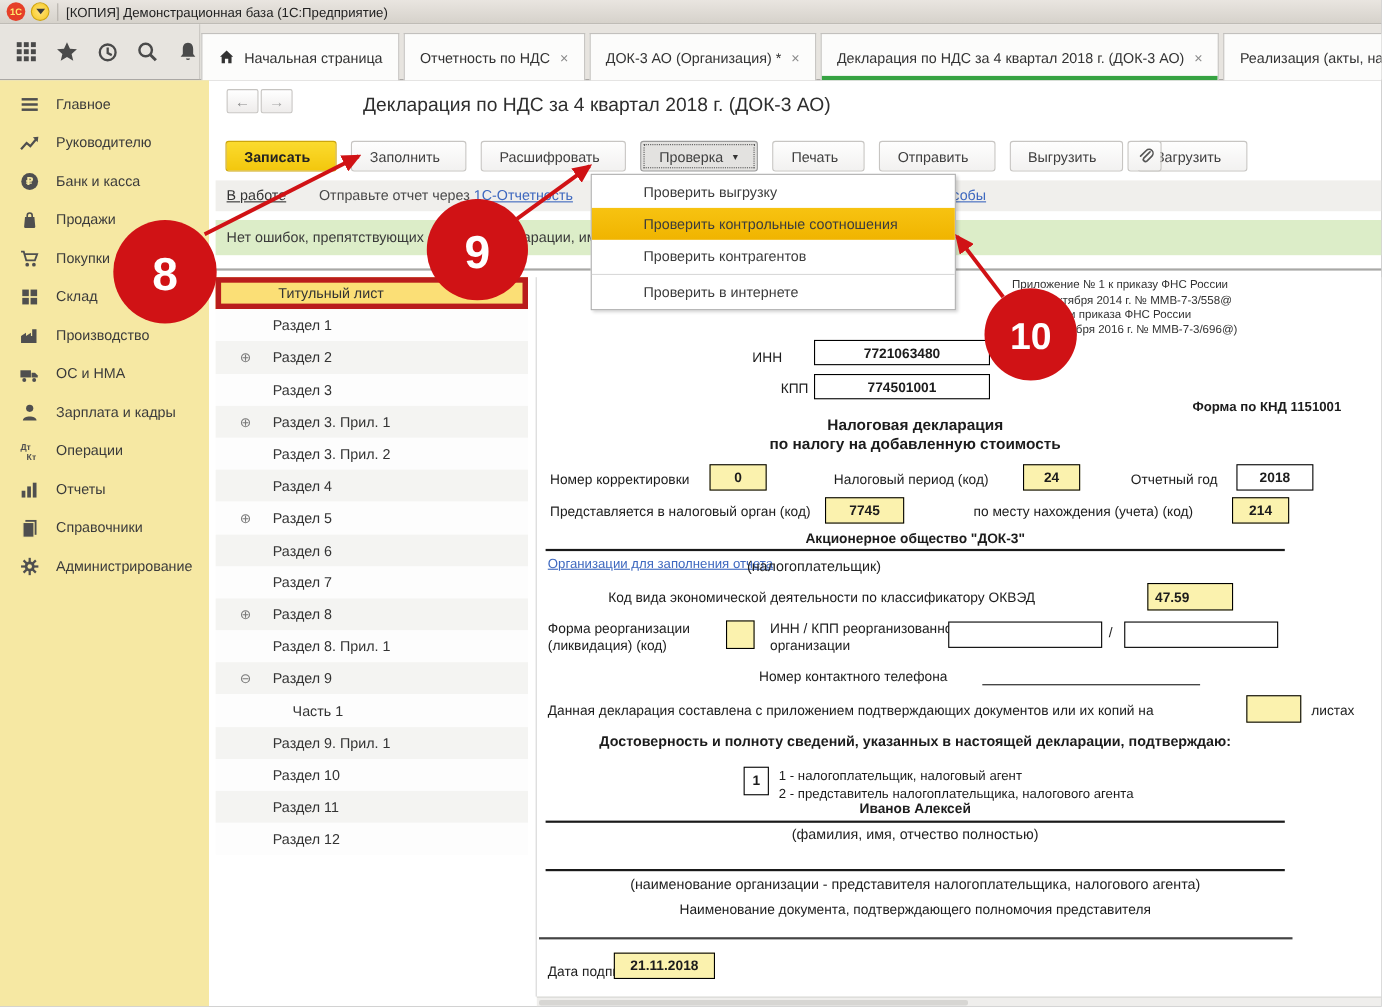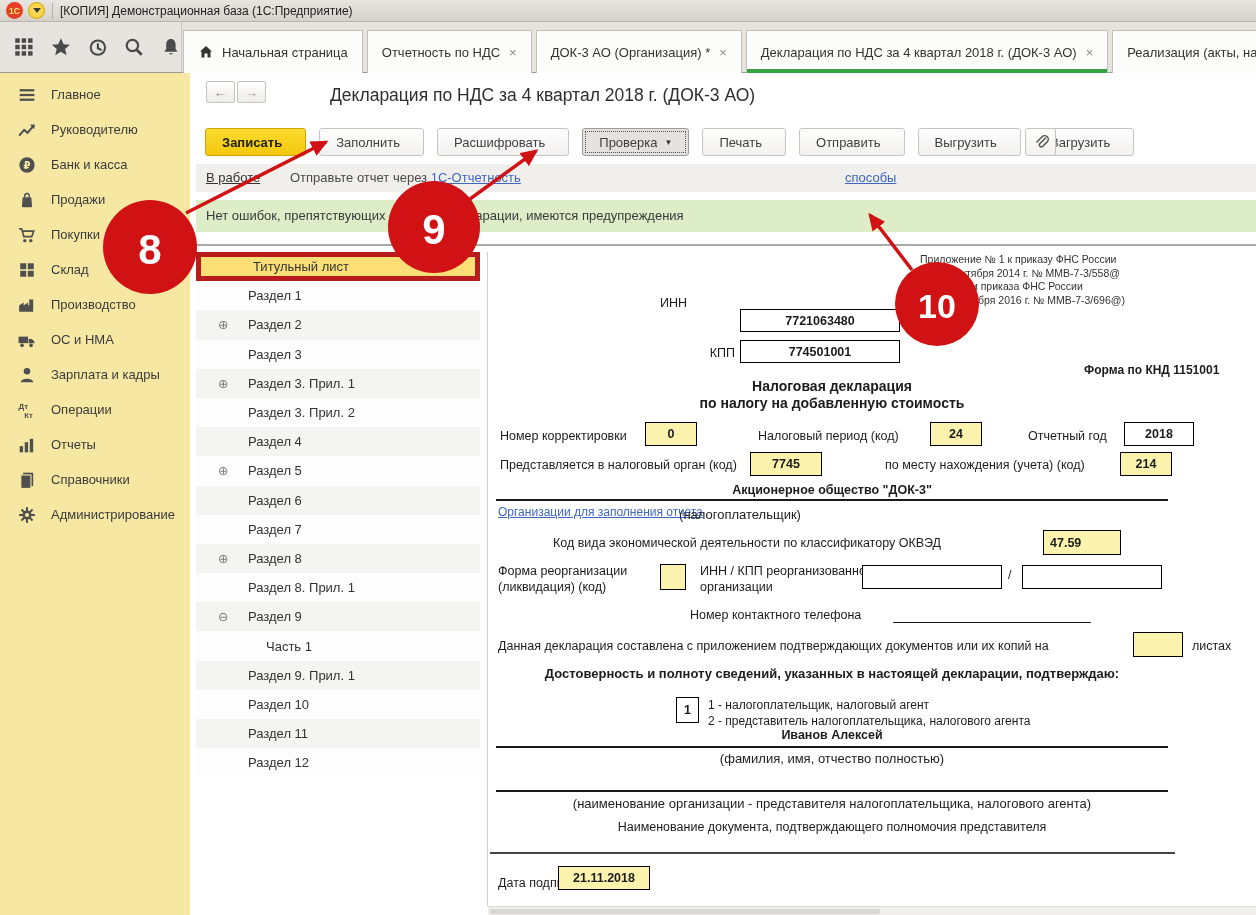--- a/index.html
+++ b/index.html
@@ -415,21 +415,21 @@
   <div class="vdiv"></div>
   <div class="grip"></div>
   <div class="formpane">
     <div class="fns">
       <div>Приложение № 1 к приказу ФНС России</div>
       <div>от "29" октября 2014 г. № ММВ-7-3/558@</div>
       <div>(в редакции приказа ФНС России</div>
       <div>от "20" декабря 2016 г. № ММВ-7-3/696@)</div>
     </div>
 
-    <div class="fp" style="left:172px; top:44px; width:75px; text-align:left;">ИНН</div>
+    <div class="fp" style="left:172px; top:66px; width:75px; text-align:center;">ИНН</div>
     <div class="fld white" style="left:252px; top:57px; width:160px; height:23px;">7721063480</div>
     <div class="fp" style="left:172px; top:94px; width:75px; text-align:right;">КПП</div>
     <div class="fld white" style="left:252px; top:88px; width:160px; height:23px;">774501001</div>
     <div class="fp b" style="left:552px; top:111px; font-size:12px;margin-left:44px;">Форма по КНД 1151001</div>
 
     <div class="fp center b" style="top:126px; font-size:14px;">Налоговая декларация</div>
     <div class="fp center b" style="top:143px; font-size:14px;">по налогу на добавленную стоимость</div>
 
     <div class="fp" style="left:12px; top:177px;">Номер корректировки</div>
     <div class="fld" style="left:157px; top:170px; width:52px; height:24px;">0</div>
@@ -485,20 +485,35 @@
     <div class="fp center" style="top:568px;">Наименование документа, подтверждающего полномочия представителя</div>
 
     <div class="ln" style="left:2px; top:600px; width:685px; height:2px; background:#444;"></div>
     <div class="fp" style="left:10px; top:624px;">Дата подписи</div>
     <div class="fld" style="left:70px; top:614px; width:92px; height:24px;">21.11.2018</div>
   </div>
   <div class="hscroll">
       <div class="hthumb"></div>
     </div>
 
+  <div class="checkmenu">
+
+  <div class="mi">
+        <span>Проверить выгрузку</span>
+      </div>
+      <div class="mi hl">
+        <span>Проверить контрольные соотношения</span>
+      </div>
+      <div class="mi">
+        <span>Проверить контрагентов</span>
+      </div>
+      <div class="mi septop">
+        <span>Проверить в интернете</span>
+      </div>
+    </div>
 
   <svg class="overlay" viewBox="0 0 1256 915">
     <defs>
       <marker id="ah" markerWidth="5" markerHeight="4.6" refX="4.2" refY="2.3" orient="auto">
         <path d="M0,0 L5,2.3 L0,4.6 Z" fill="#d01215"></path>
       </marker>
     </defs>
     <line x1="186" y1="213" x2="326" y2="142" stroke="#d01215" stroke-width="3.5" marker-end="url(#ah)"></line>
     <circle cx="150" cy="247" r="47" fill="#d01215"></circle>
     <text x="150" y="249" text-anchor="middle" dominant-baseline="central" font-size="42" font-weight="bold" fill="#fff">8</text>

